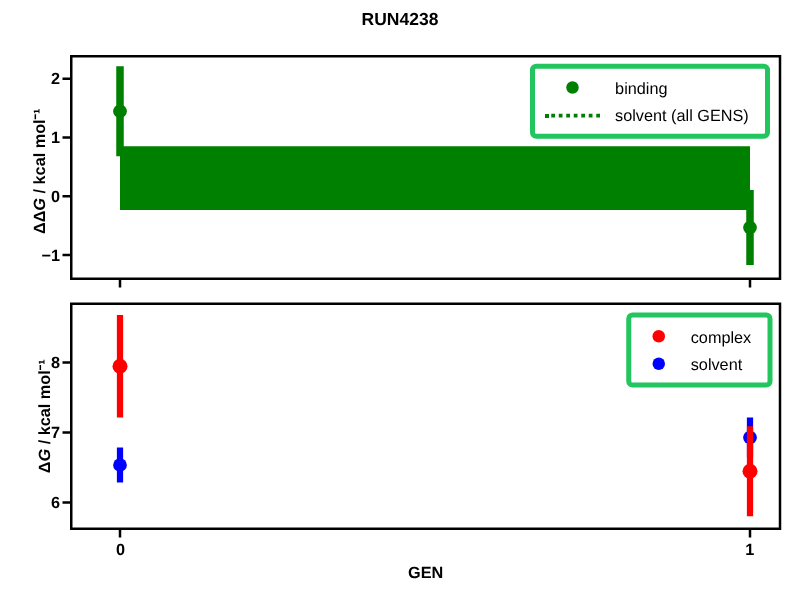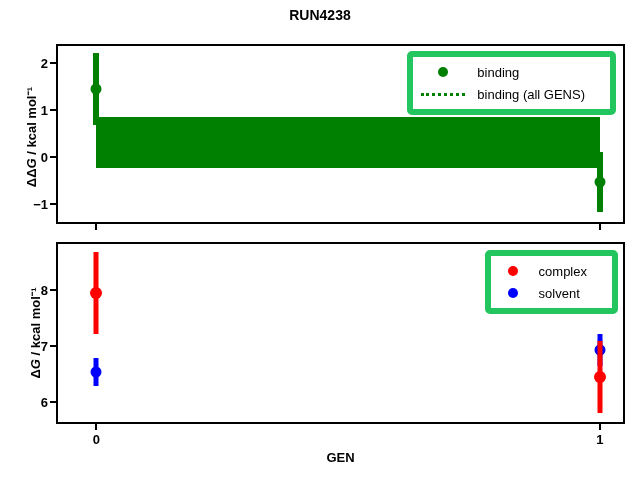--- a/index.html
+++ b/index.html
@@ -18,22 +18,22 @@
   .xtick{position:absolute;bottom:-8px;width:2px;height:6px;background:#000;transform:translateX(-50%);}
   .ytick-label{position:absolute;right:calc(100% + 10px);transform:translateY(-50%);
                font-size:13px;font-weight:bold;line-height:1;white-space:nowrap;}
   .xtick-label{position:absolute;top:calc(100% + 11px);transform:translateX(-50%);
                font-size:13px;font-weight:bold;line-height:1;}
   .ylabel{position:absolute;transform:translate(-50%,-50%) rotate(-90deg);
           white-space:nowrap;font-size:13px;font-weight:bold;}
   .ylabel .ital{font-style:italic;}
   .xlabel{position:absolute;left:56px;width:569px;top:450px;text-align:center;
           font-size:13px;font-weight:bold;}
-  .legend{position:absolute;background:#fff;border:6px solid #22c55e;border-radius:5px;
-          font-size:13px;padding:4px 25px 4px 6px;z-index:5;}
+  .legend{position:absolute;background:#fff;border:4px solid #22c55e;border-radius:5px;
+          font-size:13px;padding:4px 13px 4px 6px;z-index:5;}
   .legend-row{display:flex;align-items:center;height:22px;}
   .lmark{display:flex;align-items:center;justify-content:center;flex:none;}
   .legend-top-box .lmark{width:48px;}
   .legend-bottom-box .lmark{width:32px;}
   .ldot{width:10px;height:10px;border-radius:50%;}
   .ldot-green{background:#008000;}
   .ldot-blue{background:#0000ff;}
   .ldot-red{background:#ff0000;}
   .lline{width:44px;height:0;border-top:3px dotted #008000;}
   .llabel{margin-left:10px;white-space:nowrap;}
@@ -69,21 +69,21 @@
       <div class="legend-row">
         <span class="lmark">
             <span class="ldot ldot-green"></span>
           </span>
         <span class="llabel">binding</span>
       </div>
       <div class="legend-row">
         <span class="lmark">
             <span class="lline"></span>
           </span>
-        <span class="llabel">binding (all GENS)</span>
+        <span class="llabel">solvent (all GENS)</span>
       </div>
     </div>
   </div>
 
   <div class="ylabel" style="left:35px;top:333px;"><span>Δ</span><span class="ital">G</span><span> / kcal mol⁻¹</span></div>
 
   <div class="axes axes-bottom">
     <div class="plot-inner">
         <div class="ebar" style="left: 6.80684%; top: 63.9498%; height: 15.674%; width: 5px; background: rgb(0, 0, 255);"></div>
         <div class="pt" style="left: 6.80684%; top: 71.7868%; width: 11px; height: 11px; background: rgb(0, 0, 255);"></div>

